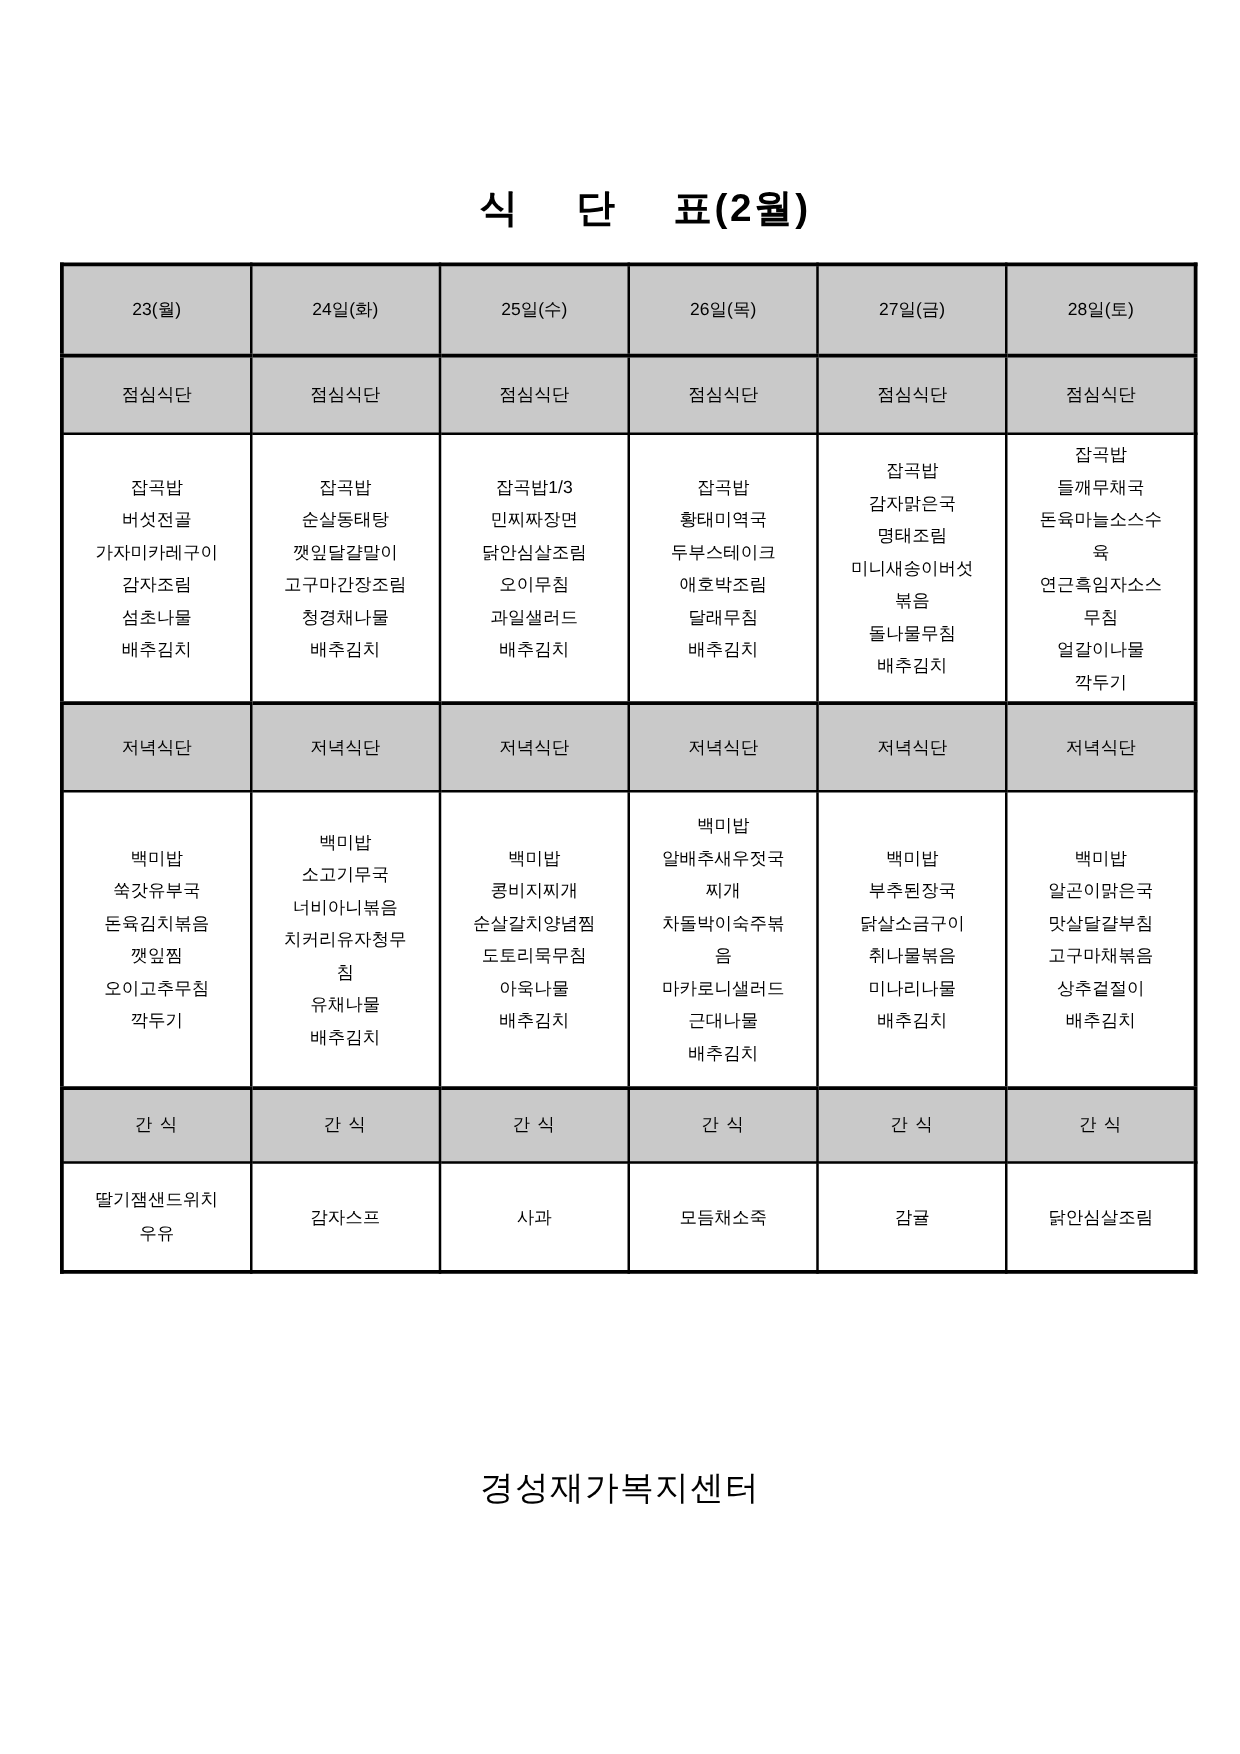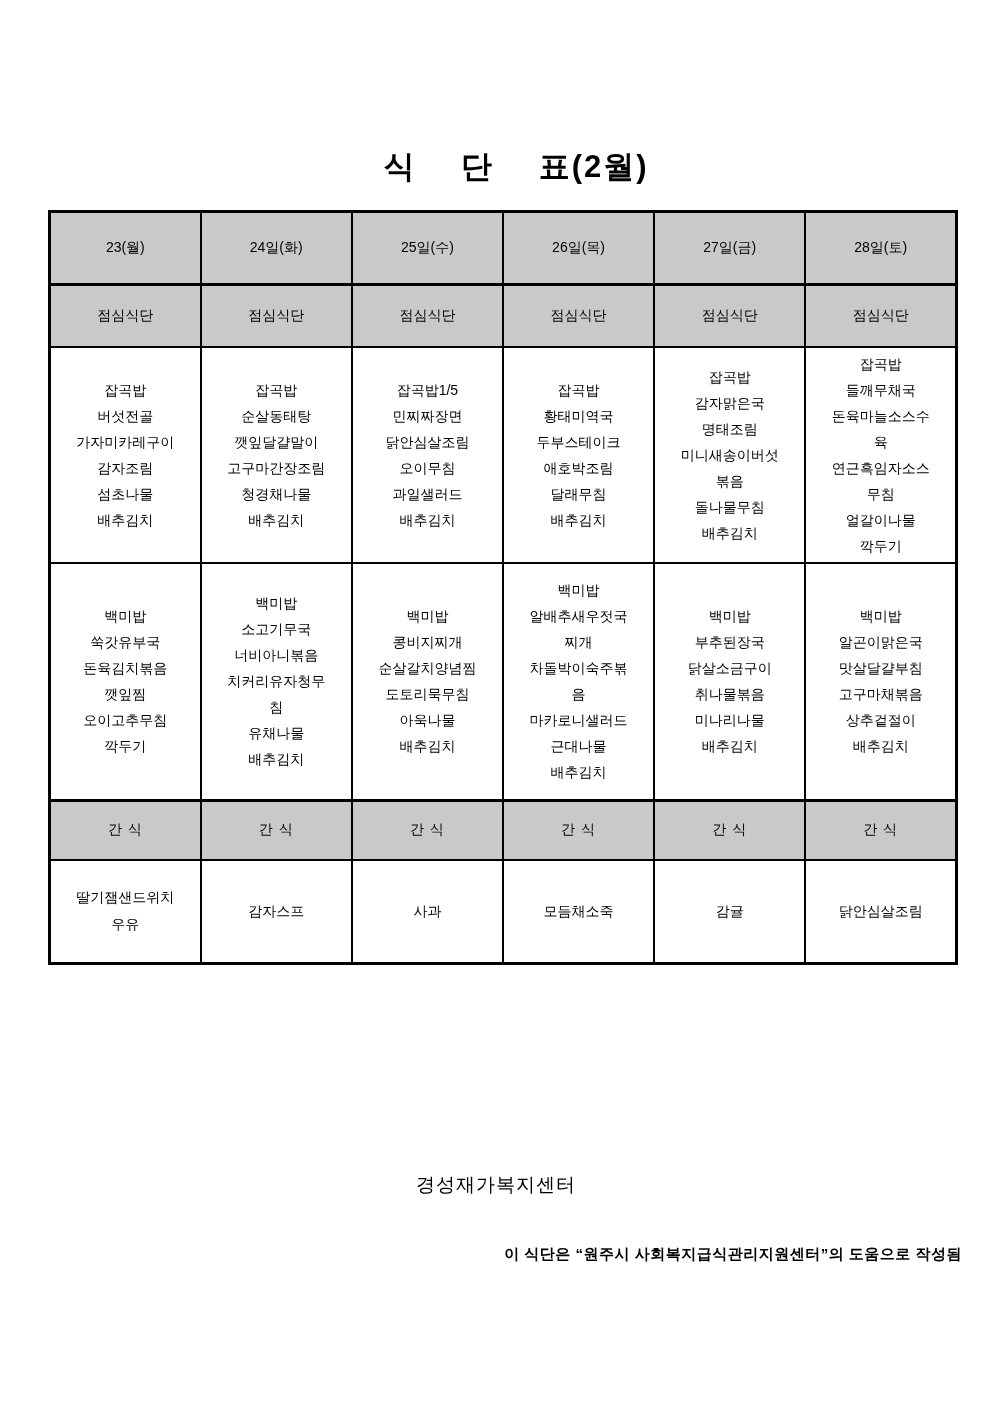--- a/index.html
+++ b/index.html
@@ -40,30 +40,30 @@
   tr.thick-top td{border-top:3px solid #000;}
   tr.day-header td, tr.lunch-label td, tr.dinner-label td, tr.snack-label td{
     background:#c9c9c9;
   }
   tr.day-header{height:73px;}
   tr.lunch-label{height:62px;}
   tr.lunch-menu{height:216px;}
   tr.dinner-label{height:70px;}
   tr.dinner-menu{height:238px;}
   tr.snack-label{height:59px;}
-  tr.snack-1{height:104px;}
+  tr.snack-1{height:88px;}
   tr.snack-2{height:78px;}
   tr.lunch-menu td, tr.dinner-menu td{line-height:26px;}
   tr.snack-1 td, tr.snack-2 td{line-height:27px;}
   tr.snack-label td{letter-spacing:1px;}
   .center-name{
     position:absolute;
     top:1172px;left:0;width:100%;
     text-align:center;
-    font-size:19px;
+    font-size:27px;
     letter-spacing:1px;
   }
   .footnote{
     position:absolute;
     top:1245px;
     right:30px;
     font-size:15px;
     font-weight:bold;
     letter-spacing:0.5px;
   }
@@ -99,21 +99,21 @@
 가자미카레구이
 감자조림
 섬초나물
 배추김치</td>
           <td>잡곡밥
 순살동태탕
 깻잎달걀말이
 고구마간장조림
 청경채나물
 배추김치</td>
-          <td>잡곡밥1/5
+          <td>잡곡밥1/3
 민찌짜장면
 닭안심살조림
 오이무침
 과일샐러드
 배추김치</td>
           <td>잡곡밥
 황태미역국
 두부스테이크
 애호박조림
 달래무침
@@ -126,20 +126,28 @@
 돌나물무침
 배추김치</td>
           <td>잡곡밥
 들깨무채국
 돈육마늘소스수
 육
 연근흑임자소스
 무침
 얼갈이나물
 깍두기</td>
+        </tr>
+        <tr class="dinner-label thick-top">
+          <td>저녁식단</td>
+          <td>저녁식단</td>
+          <td>저녁식단</td>
+          <td>저녁식단</td>
+          <td>저녁식단</td>
+          <td>저녁식단</td>
         </tr>
         <tr class="dinner-menu">
           <td>백미밥
 쑥갓유부국
 돈육김치볶음
 깻잎찜
 오이고추무침
 깍두기</td>
           <td>백미밥
 소고기무국
@@ -190,15 +198,14 @@
           <td>사과</td>
           <td>모듬채소죽</td>
           <td>감귤</td>
           <td>닭안심살조림</td>
         </tr>
       </tbody>
   </table>
 
   <div class="center-name">경성재가복지센터</div>
 
-  <div class="footnote">이 식단은 “원주시 사회복지급식관리지원센터”의 도움으로 작성됨</div>
 
 </div>
 
 </body></html>

